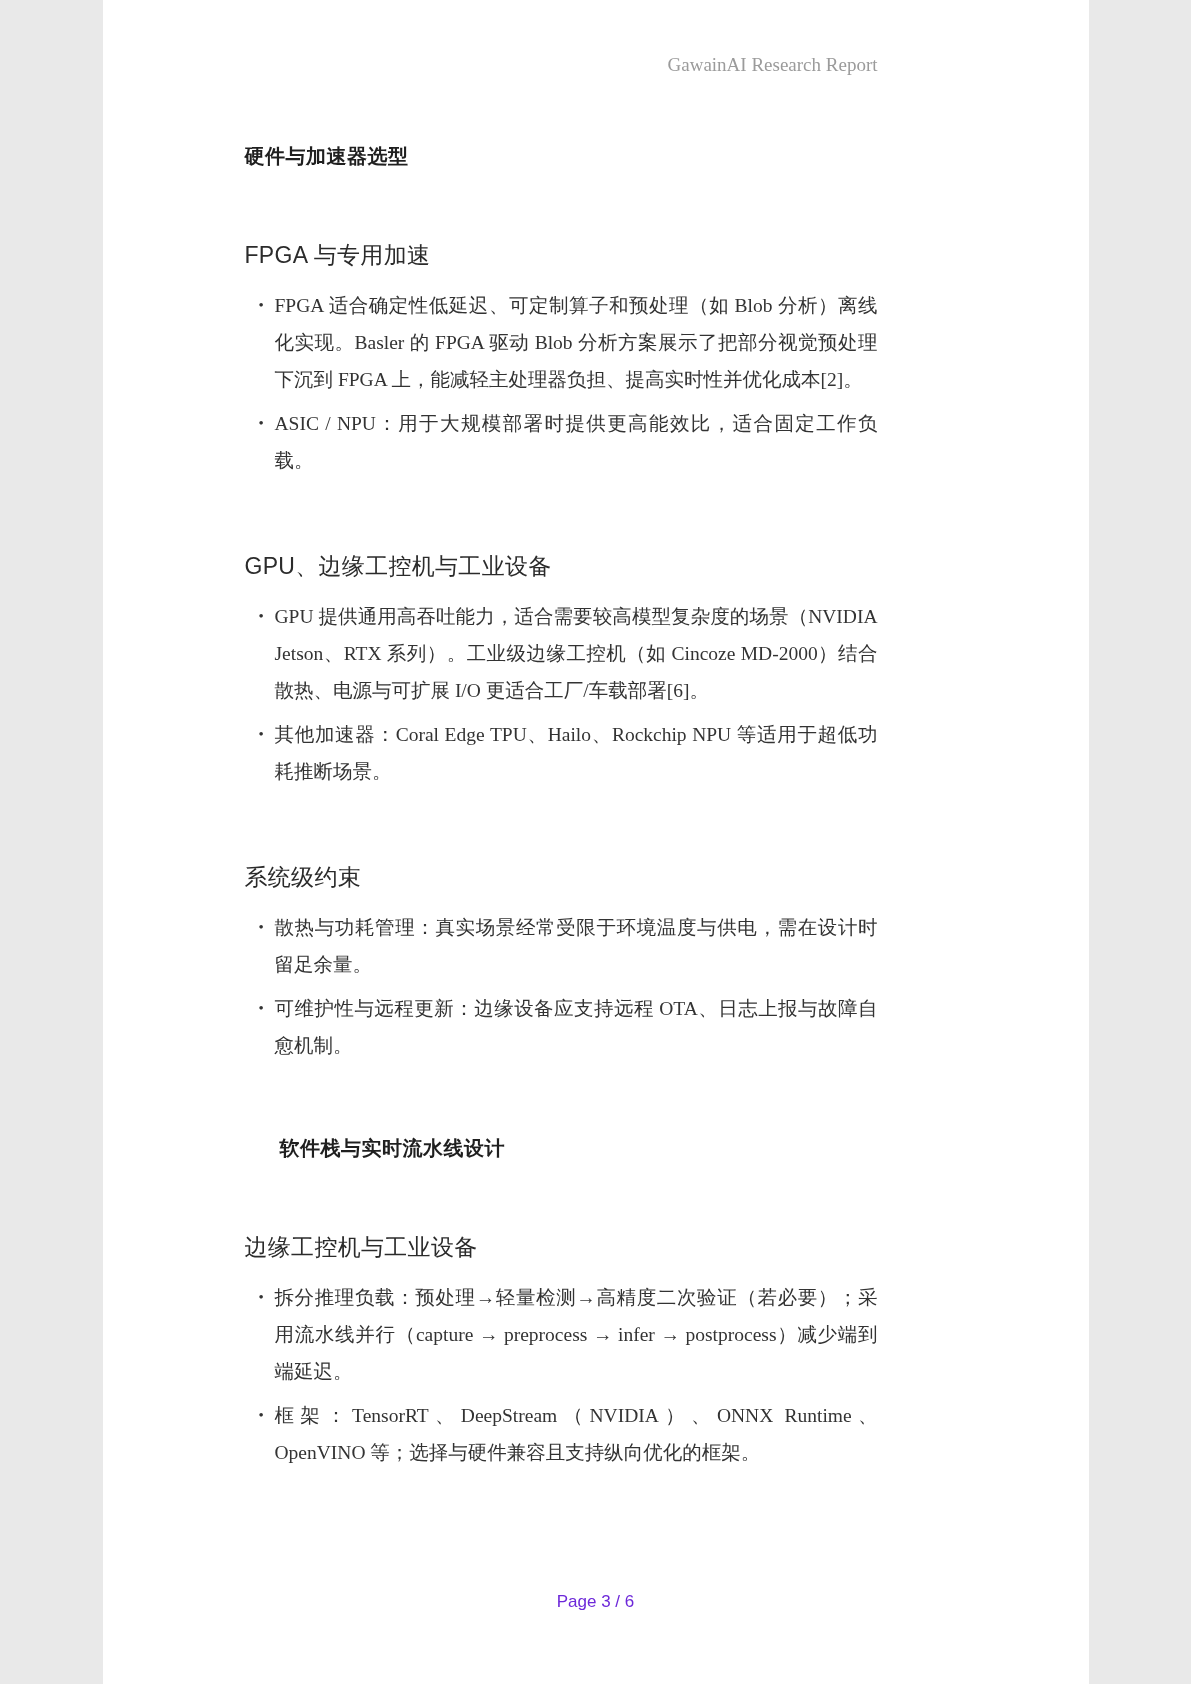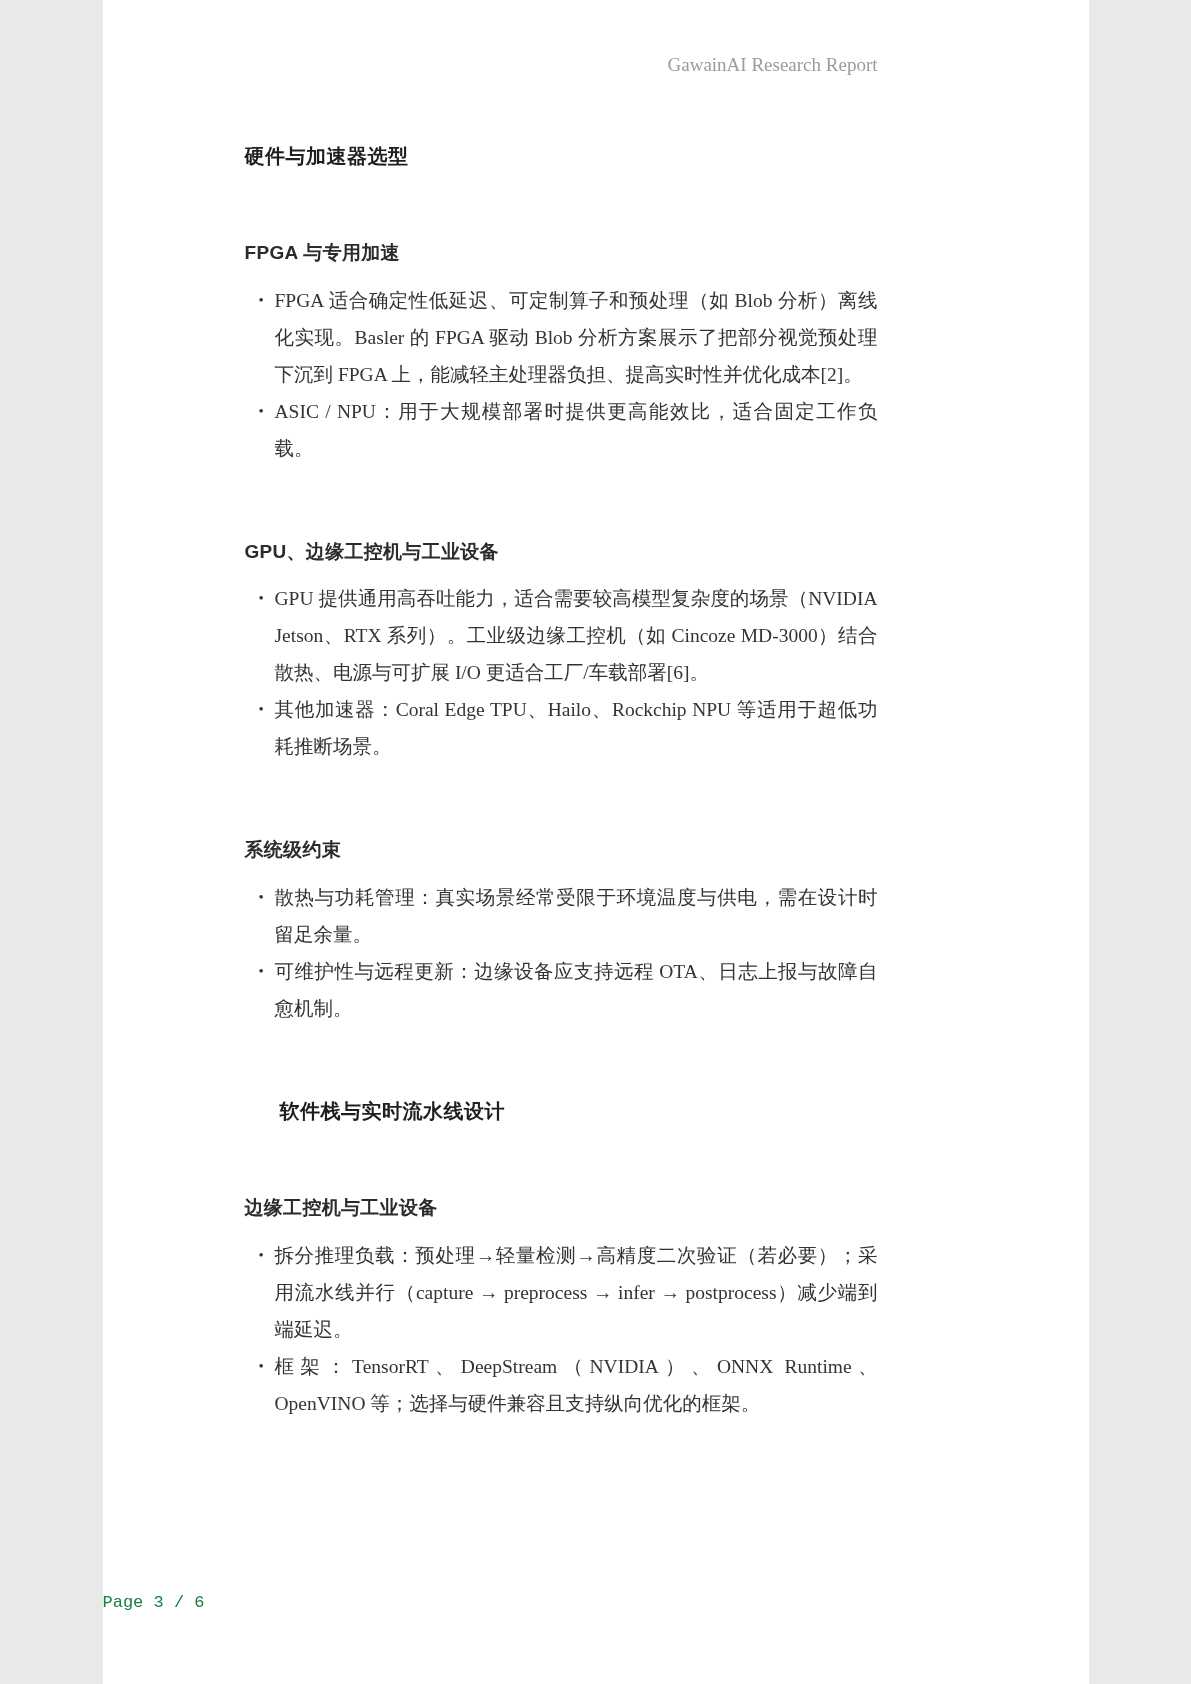--- a/index.html
+++ b/index.html
@@ -25,58 +25,58 @@
   h1.doc-h1 {
     font-size: 20px;
     line-height: 1.2;
     font-weight: 700;
     color: #1f1f1f;
     margin: 66px 0 0 0;
     letter-spacing: 0.5px;
   }
   h1.doc-h1.major-break { margin-top: 72px; margin-left: 35px; }
   h2.doc-h2 {
-    font-size: 19px;
+    font-size: 23px;
     line-height: 1.35;
-    font-weight: 700;
+    font-weight: 400;
     color: #2b2b2b;
     margin: 72px 0 0 0;
     letter-spacing: 0.3px;
   }
   ul.bullets {
     margin: 16px 0 0 0;
     padding: 0 0 0 30px;
     list-style: none;
   }
   ul.bullets li {
     position: relative;
     font-size: 19.5px;
     line-height: 37px;
     text-align: justify;
     color: #333333;
     font-family: Liberation Serif, serif;
   }
-  ul.bullets li + li { margin-top: 0; }
+  ul.bullets li + li { margin-top: 7px; }
   ul.bullets li::before {
     content: "•";
     position: absolute;
     left: -16px;
     top: 0;
     font-size: 15px;
     color: #333333;
   }
   .page-footer {
     position: absolute;
     left: 0;
     right: 0;
     bottom: 72px;
-    text-align: left;
-    font-family: Liberation Mono, monospace;
+    text-align: center;
+    font-family: Liberation Sans, sans-serif;
     font-size: 17px;
-    color: #15803d;
+    color: #6d28d9;
   }
 </style>
 </head>
 <body>
 
 <div class="page">
 
   <div class="page-header">
     <span>GawainAI Research Report</span>
   </div>
@@ -89,21 +89,21 @@
       <h2 class="doc-h2">FPGA 与专用加速</h2>
       <ul class="bullets">
         <li>FPGA 适合确定性低延迟、可定制算子和预处理（如 Blob 分析）离线化实现。Basler 的 FPGA 驱动 Blob 分析方案展示了把部分视觉预处理下沉到 FPGA 上，能减轻主处理器负担、提高实时性并优化成本[2]。</li>
         <li>ASIC / NPU：用于大规模部署时提供更高能效比，适合固定工作负载。</li>
       </ul>
     </section>
 
     <section>
       <h2 class="doc-h2">GPU、边缘工控机与工业设备</h2>
       <ul class="bullets">
-        <li>GPU 提供通用高吞吐能力，适合需要较高模型复杂度的场景（NVIDIA Jetson、RTX 系列）。工业级边缘工控机（如 Cincoze MD-3000）结合散热、电源与可扩展 I/O 更适合工厂/车载部署[6]。</li>
+        <li>GPU 提供通用高吞吐能力，适合需要较高模型复杂度的场景（NVIDIA Jetson、RTX 系列）。工业级边缘工控机（如 Cincoze MD-2000）结合散热、电源与可扩展 I/O 更适合工厂/车载部署[6]。</li>
         <li>其他加速器：Coral Edge TPU、Hailo、Rockchip NPU 等适用于超低功耗推断场景。</li>
       </ul>
     </section>
 
     <section>
       <h2 class="doc-h2">系统级约束</h2>
       <ul class="bullets">
         <li>散热与功耗管理：真实场景经常受限于环境温度与供电，需在设计时留足余量。</li>
         <li>可维护性与远程更新：边缘设备应支持远程 OTA、日志上报与故障自愈机制。</li>
       </ul>

